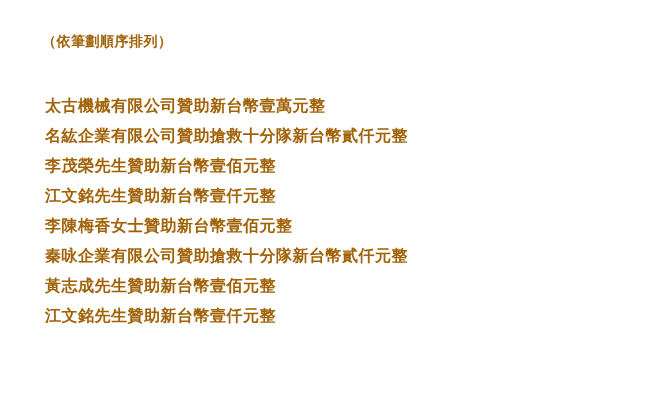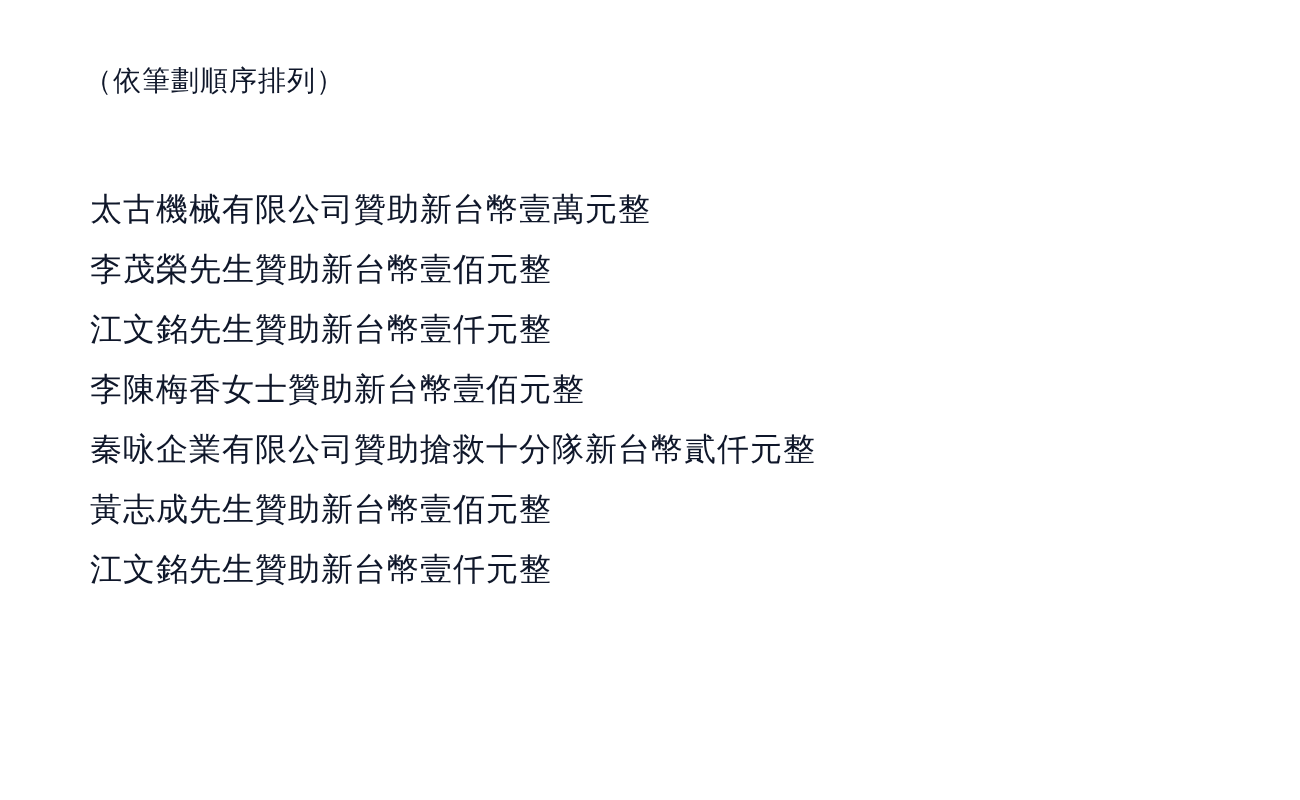--- a/index.html
+++ b/index.html
@@ -11,21 +11,22 @@
     height: 400px;
     background: #ffffff;
     overflow: hidden;
     font-family: "Liberation Serif", "DejaVu Serif", serif;
   }
   .page {
     position: relative;
     width: 650px;
     height: 400px;
     background: #ffffff;
-    color: #0f172a;
+    color: #a16207;
+    font-weight: bold;
   }
   .sort-note {
     position: absolute;
     left: 42px;
     top: 34px;
     margin: 0;
     font-size: 14px;
     line-height: 16px;
     letter-spacing: 0.5px;
     white-space: nowrap;
@@ -46,20 +47,21 @@
   }
 </style>
 </head>
 <body>
 
 <div class="page">
   <p class="sort-note">（依筆劃順序排列）</p>
 
   <div class="entries">
     <p class="entry">太古機械有限公司贊助新台幣壹萬元整</p>
+    <p class="entry">名紘企業有限公司贊助搶救十分隊新台幣貳仟元整</p>
     <p class="entry">李茂榮先生贊助新台幣壹佰元整</p>
     <p class="entry">江文銘先生贊助新台幣壹仟元整</p>
     <p class="entry">李陳梅香女士贊助新台幣壹佰元整</p>
     <p class="entry">秦咏企業有限公司贊助搶救十分隊新台幣貳仟元整</p>
     <p class="entry">黃志成先生贊助新台幣壹佰元整</p>
     <p class="entry">江文銘先生贊助新台幣壹仟元整</p>
   </div>
 </div>
 
 </body></html>

